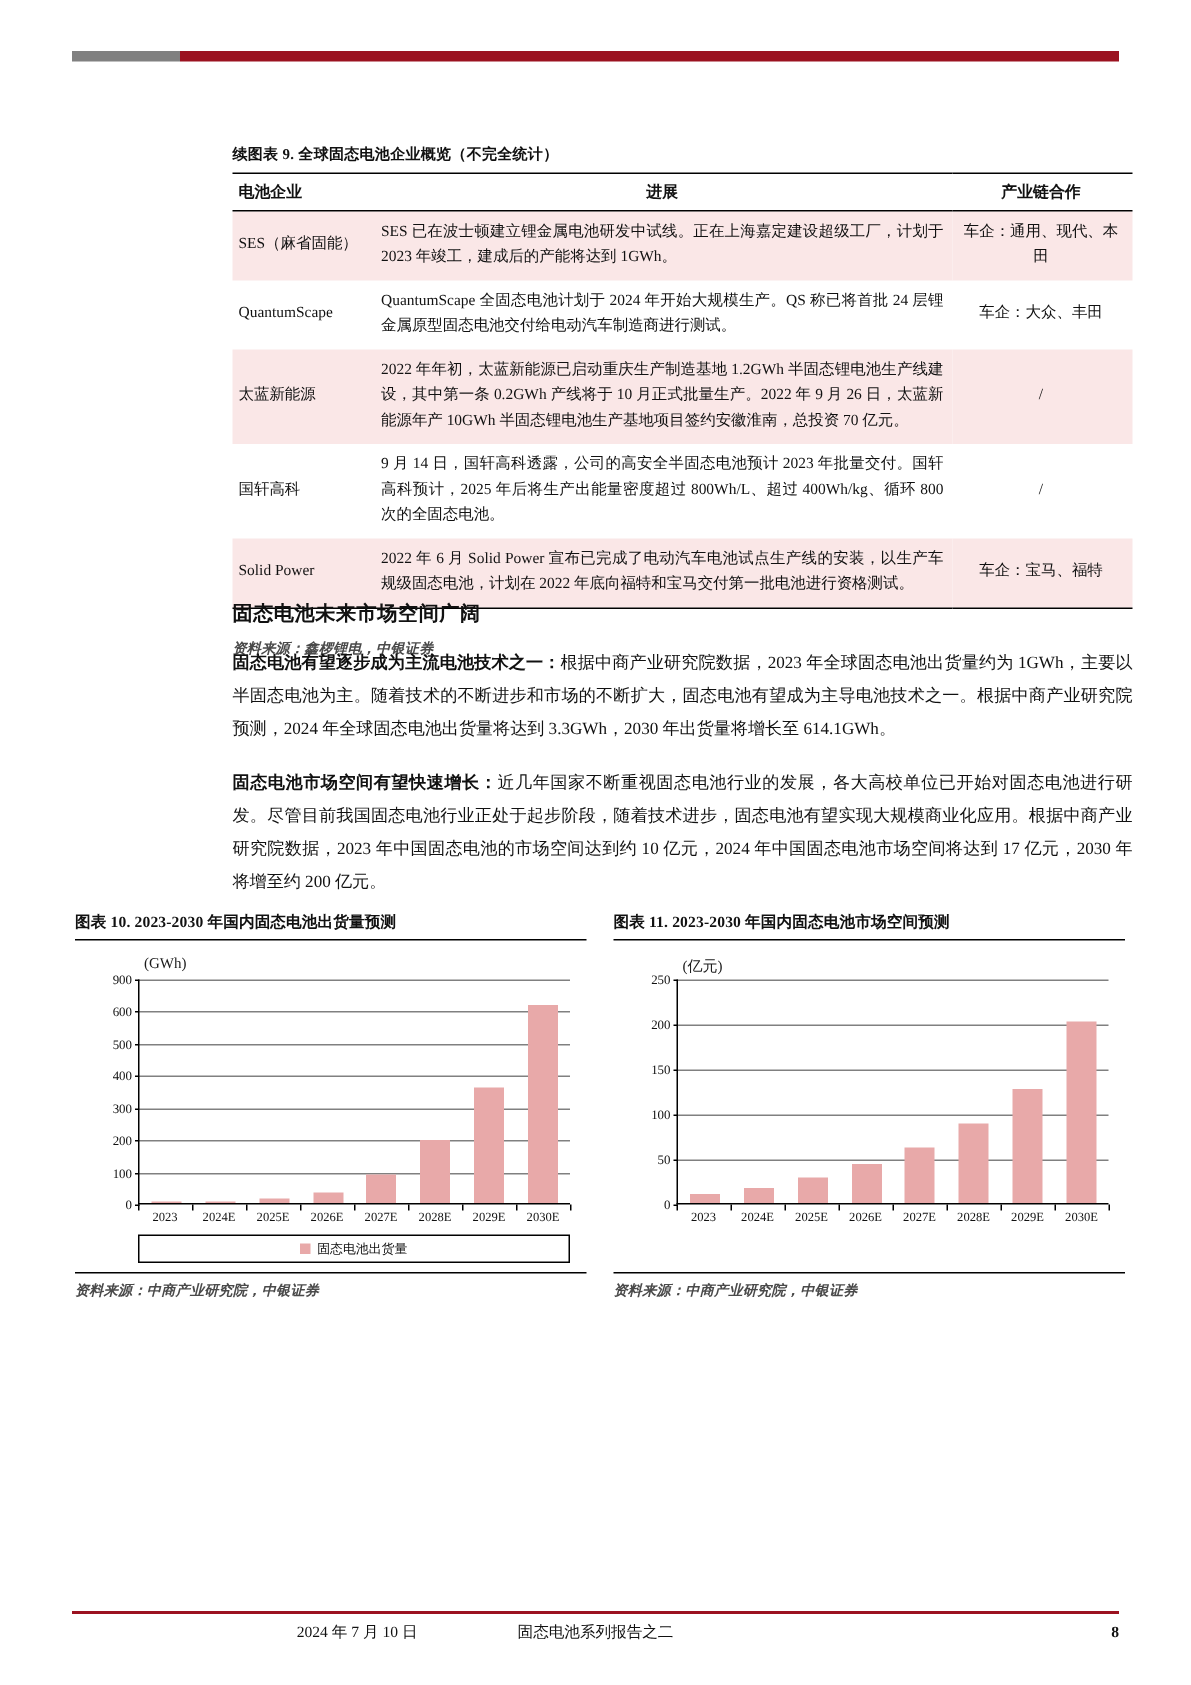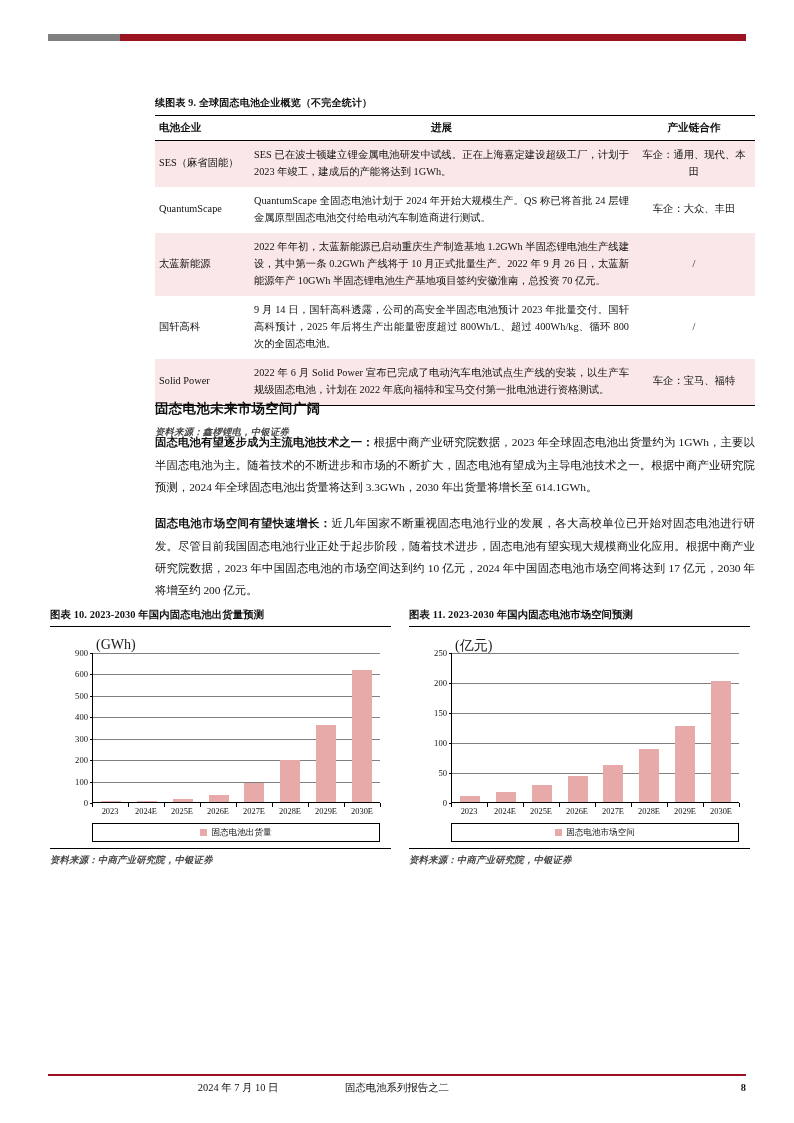--- a/index.html
+++ b/index.html
@@ -70,35 +70,35 @@
   .prose { position: absolute; left: 155px; top: 400px; width: 600px; }
   .sec-title {
     font-size: 13.4px; font-weight: 700; color: #111;
     margin: 0 0 13px 0; letter-spacing: .4px;
   }
   .para {
     font-size: 11.4px; line-height: 1.95; color: #111;
     text-align: justify; text-justify: inter-ideograph;
     margin: 0 0 13px 0;
   }
-  .para b { font-weight: 700; font-family: Liberation Mono, monospace; }
+  .para b { font-weight: 700; }
 
   
   .figures { position: absolute; left: 50px; top: 608px; width: 700px;
              display: flex; gap: 18px; }
   .figure { width: 341px; }
   .fig-caption {
     font-size: 10.4px; font-weight: 700; color: #111;
     padding-bottom: 4px; letter-spacing: .1px;
   }
   .fig-body { border-top: 1.5px solid #000; padding-top: 10px; }
   .chart { position: relative; width: 341px; height: 205px; }
 
   .unit-label {
-    position: absolute; font-size: 14px; color: #1a1a1a;
+    position: absolute; font-size: 10px; color: #1a1a1a;
     font-family: "Liberation Serif", serif;
   }
   .plot {
     position: absolute; left: 42px; top: 16px;
     width: 288px; height: 150px;
     border-left: 1.3px solid #000;
     border-bottom: 1.3px solid #000;
   }
   .gridline {
     position: absolute; left: 0; width: 100%;
@@ -371,24 +371,20 @@
         <div class="xlabels">
             <div class="xlab">2023</div>
             <div class="xlab">2024E</div>
             <div class="xlab">2025E</div>
             <div class="xlab">2026E</div>
             <div class="xlab">2027E</div>
             <div class="xlab">2028E</div>
             <div class="xlab">2029E</div>
             <div class="xlab">2030E</div>
           </div>
-        <div class="legend-box">
-          <span class="legend-swatch"></span>
-          <span class="legend-text">固态电池市场空间</span>
-        </div>
       </div>
       <div class="fig-src">资料来源：中商产业研究院，中银证券</div>
     </div>
   </div>
 
 </div>
 
 <div class="footer">
   <div class="footer-rule"></div>
   <div class="footer-row">

